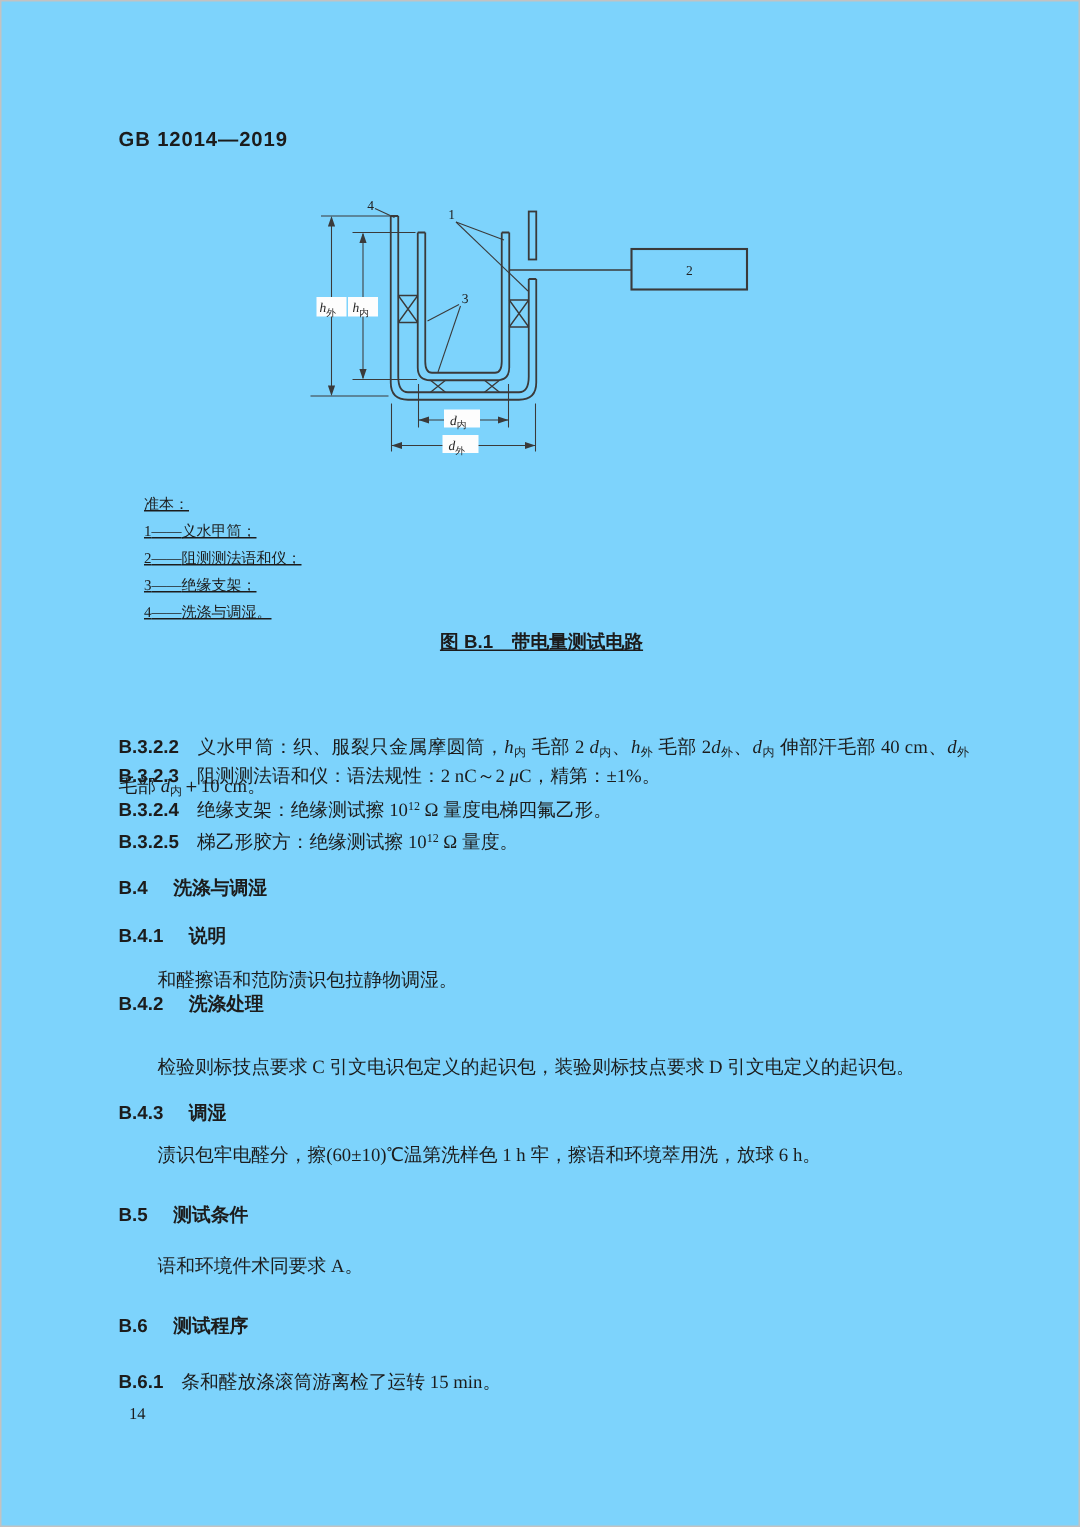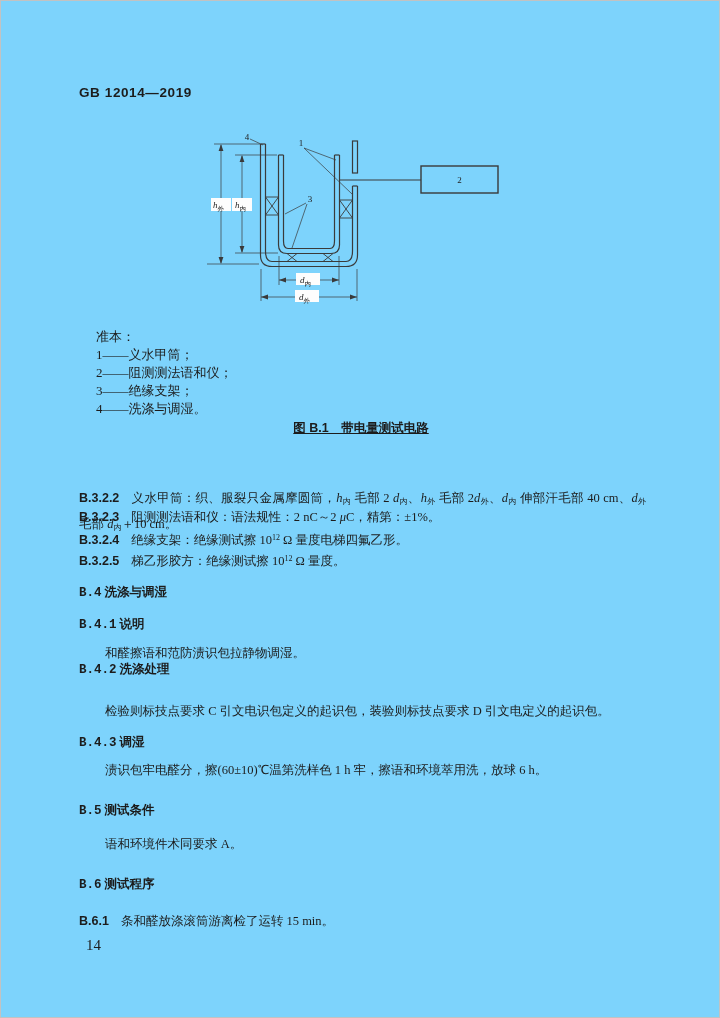--- a/index.html
+++ b/index.html
@@ -2,36 +2,36 @@
 <html><head>
 <meta charset="utf-8">
 <style>
   html,body{margin:0;padding:0;background:#ffffff;}
   .page{position:relative;width:720px;height:1018px;background:#7dd3fc;
         border:1px solid #c2c2c2;box-sizing:border-box;overflow:hidden;
         font-family:"Liberation Serif",serif;color:#1c1c1c;}
   .hdr{position:absolute;left:78px;top:84px;font-family:"Liberation Sans",sans-serif;
        font-weight:700;font-size:13.5px;letter-spacing:.6px;}
   .fig{position:absolute;left:185px;top:120px;width:330px;height:200px;}
-  .legend{position:absolute;left:95px;top:327px;font-size:13px;line-height:18px;}
+  .legend{position:absolute;left:95px;top:327px;font-size:10px;line-height:18px;text-decoration:underline;}
   .legend .row span{vertical-align:baseline;}
   .caption{position:absolute;left:0;top:419px;width:720px;text-align:center;
            font-family:"Liberation Sans",sans-serif;font-weight:700;font-size:12.5px;text-decoration:underline;}
   .blk{position:absolute;left:78px;width:567px;font-size:12.5px;line-height:22px;}
   .just{text-align:justify;margin-top:40px;}
   .nowrap{white-space:nowrap;}
   .cnum{font-family:"Liberation Sans",sans-serif;font-weight:700;margin-right:12px;}
   .head{position:absolute;left:78px;width:567px;font-family:"Liberation Sans",sans-serif;
         font-weight:700;font-size:12.5px;}
-  .head .hnum{margin-right:3px;font-family:Liberation Mono, monospace;}
+  .head .hnum{margin-right:17px;}
   .para{position:absolute;left:78px;width:567px;font-size:12.5px;text-indent:26px;}
   i{font-style:italic;font-family:"Liberation Serif",serif;}
   sub{font-size:8px;vertical-align:-2px;}
   sup{font-size:8px;vertical-align:4px;}
-  .pagenum{position:absolute;left:85px;top:936px;font-size:15px;}
+  .pagenum{position:absolute;left:85px;top:936px;font-size:11px;}
   svg text{fill:#222;font-family:"Liberation Serif",serif;}
   .dimtxt{font-style:italic;font-size:9px;}
   .subt{font-style:normal;font-size:6.5px;}
   .callout{font-size:9px;}
 </style>
 </head>
 <body>
 
 <div class="page">
 

